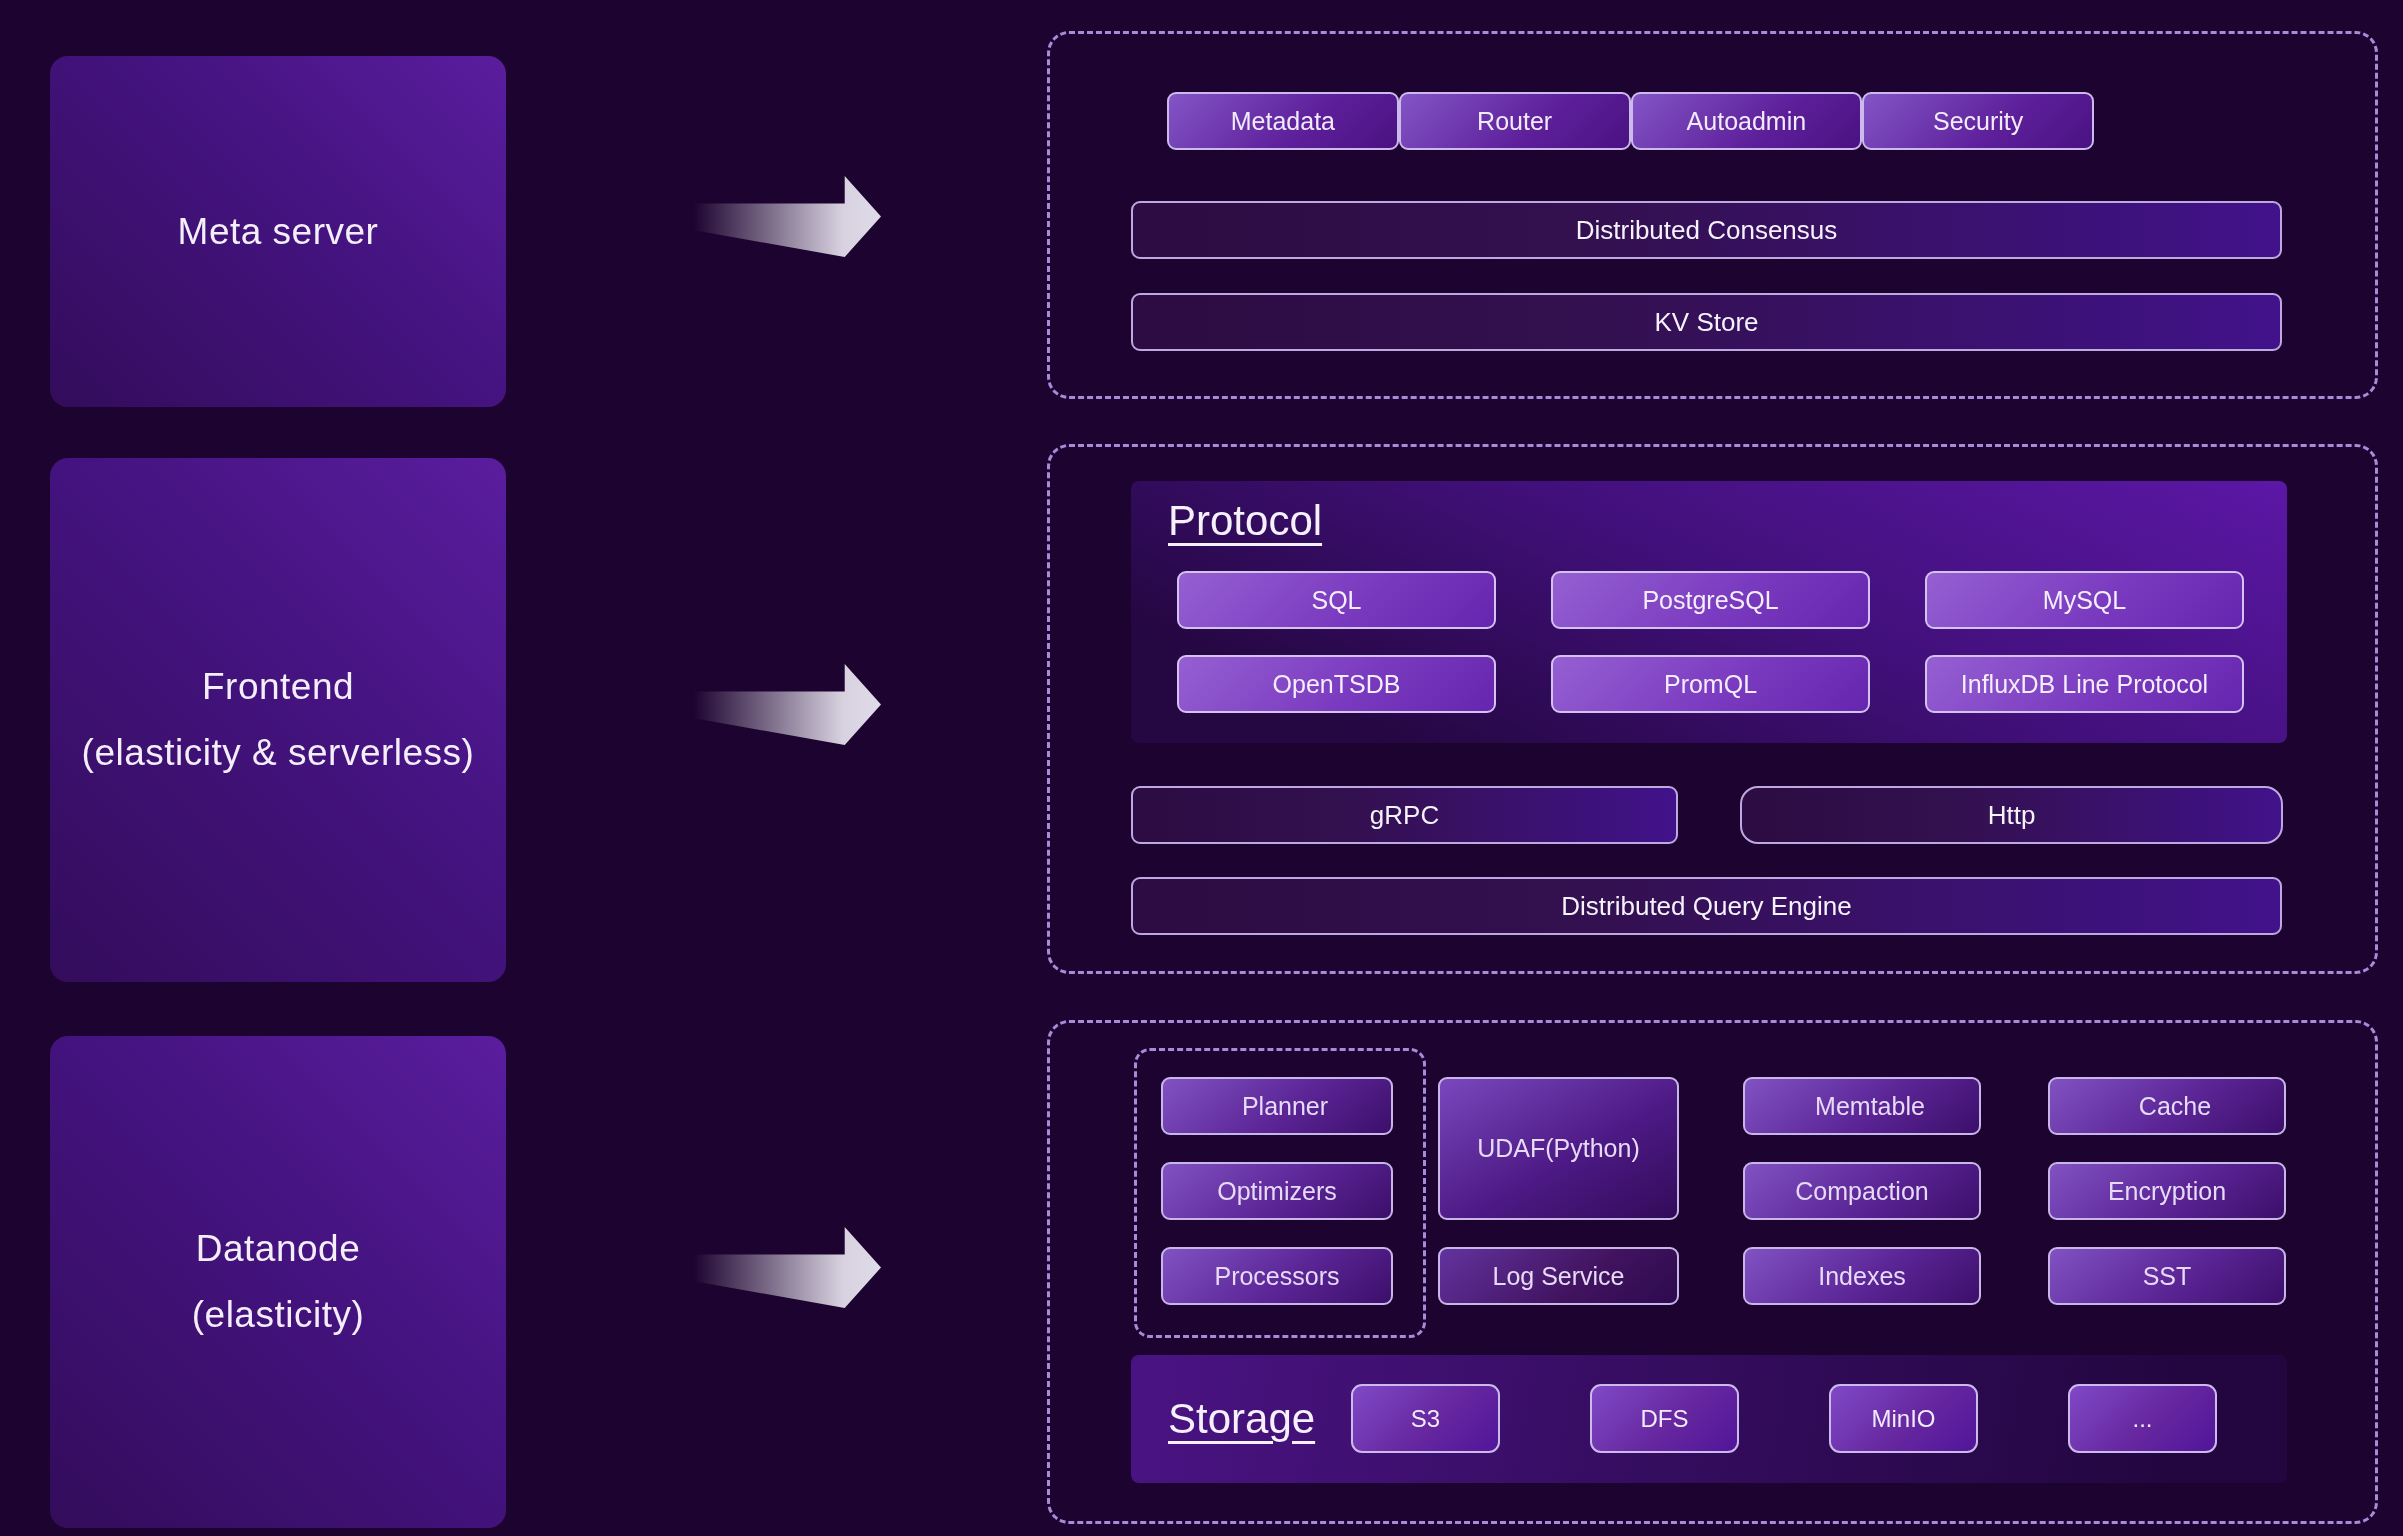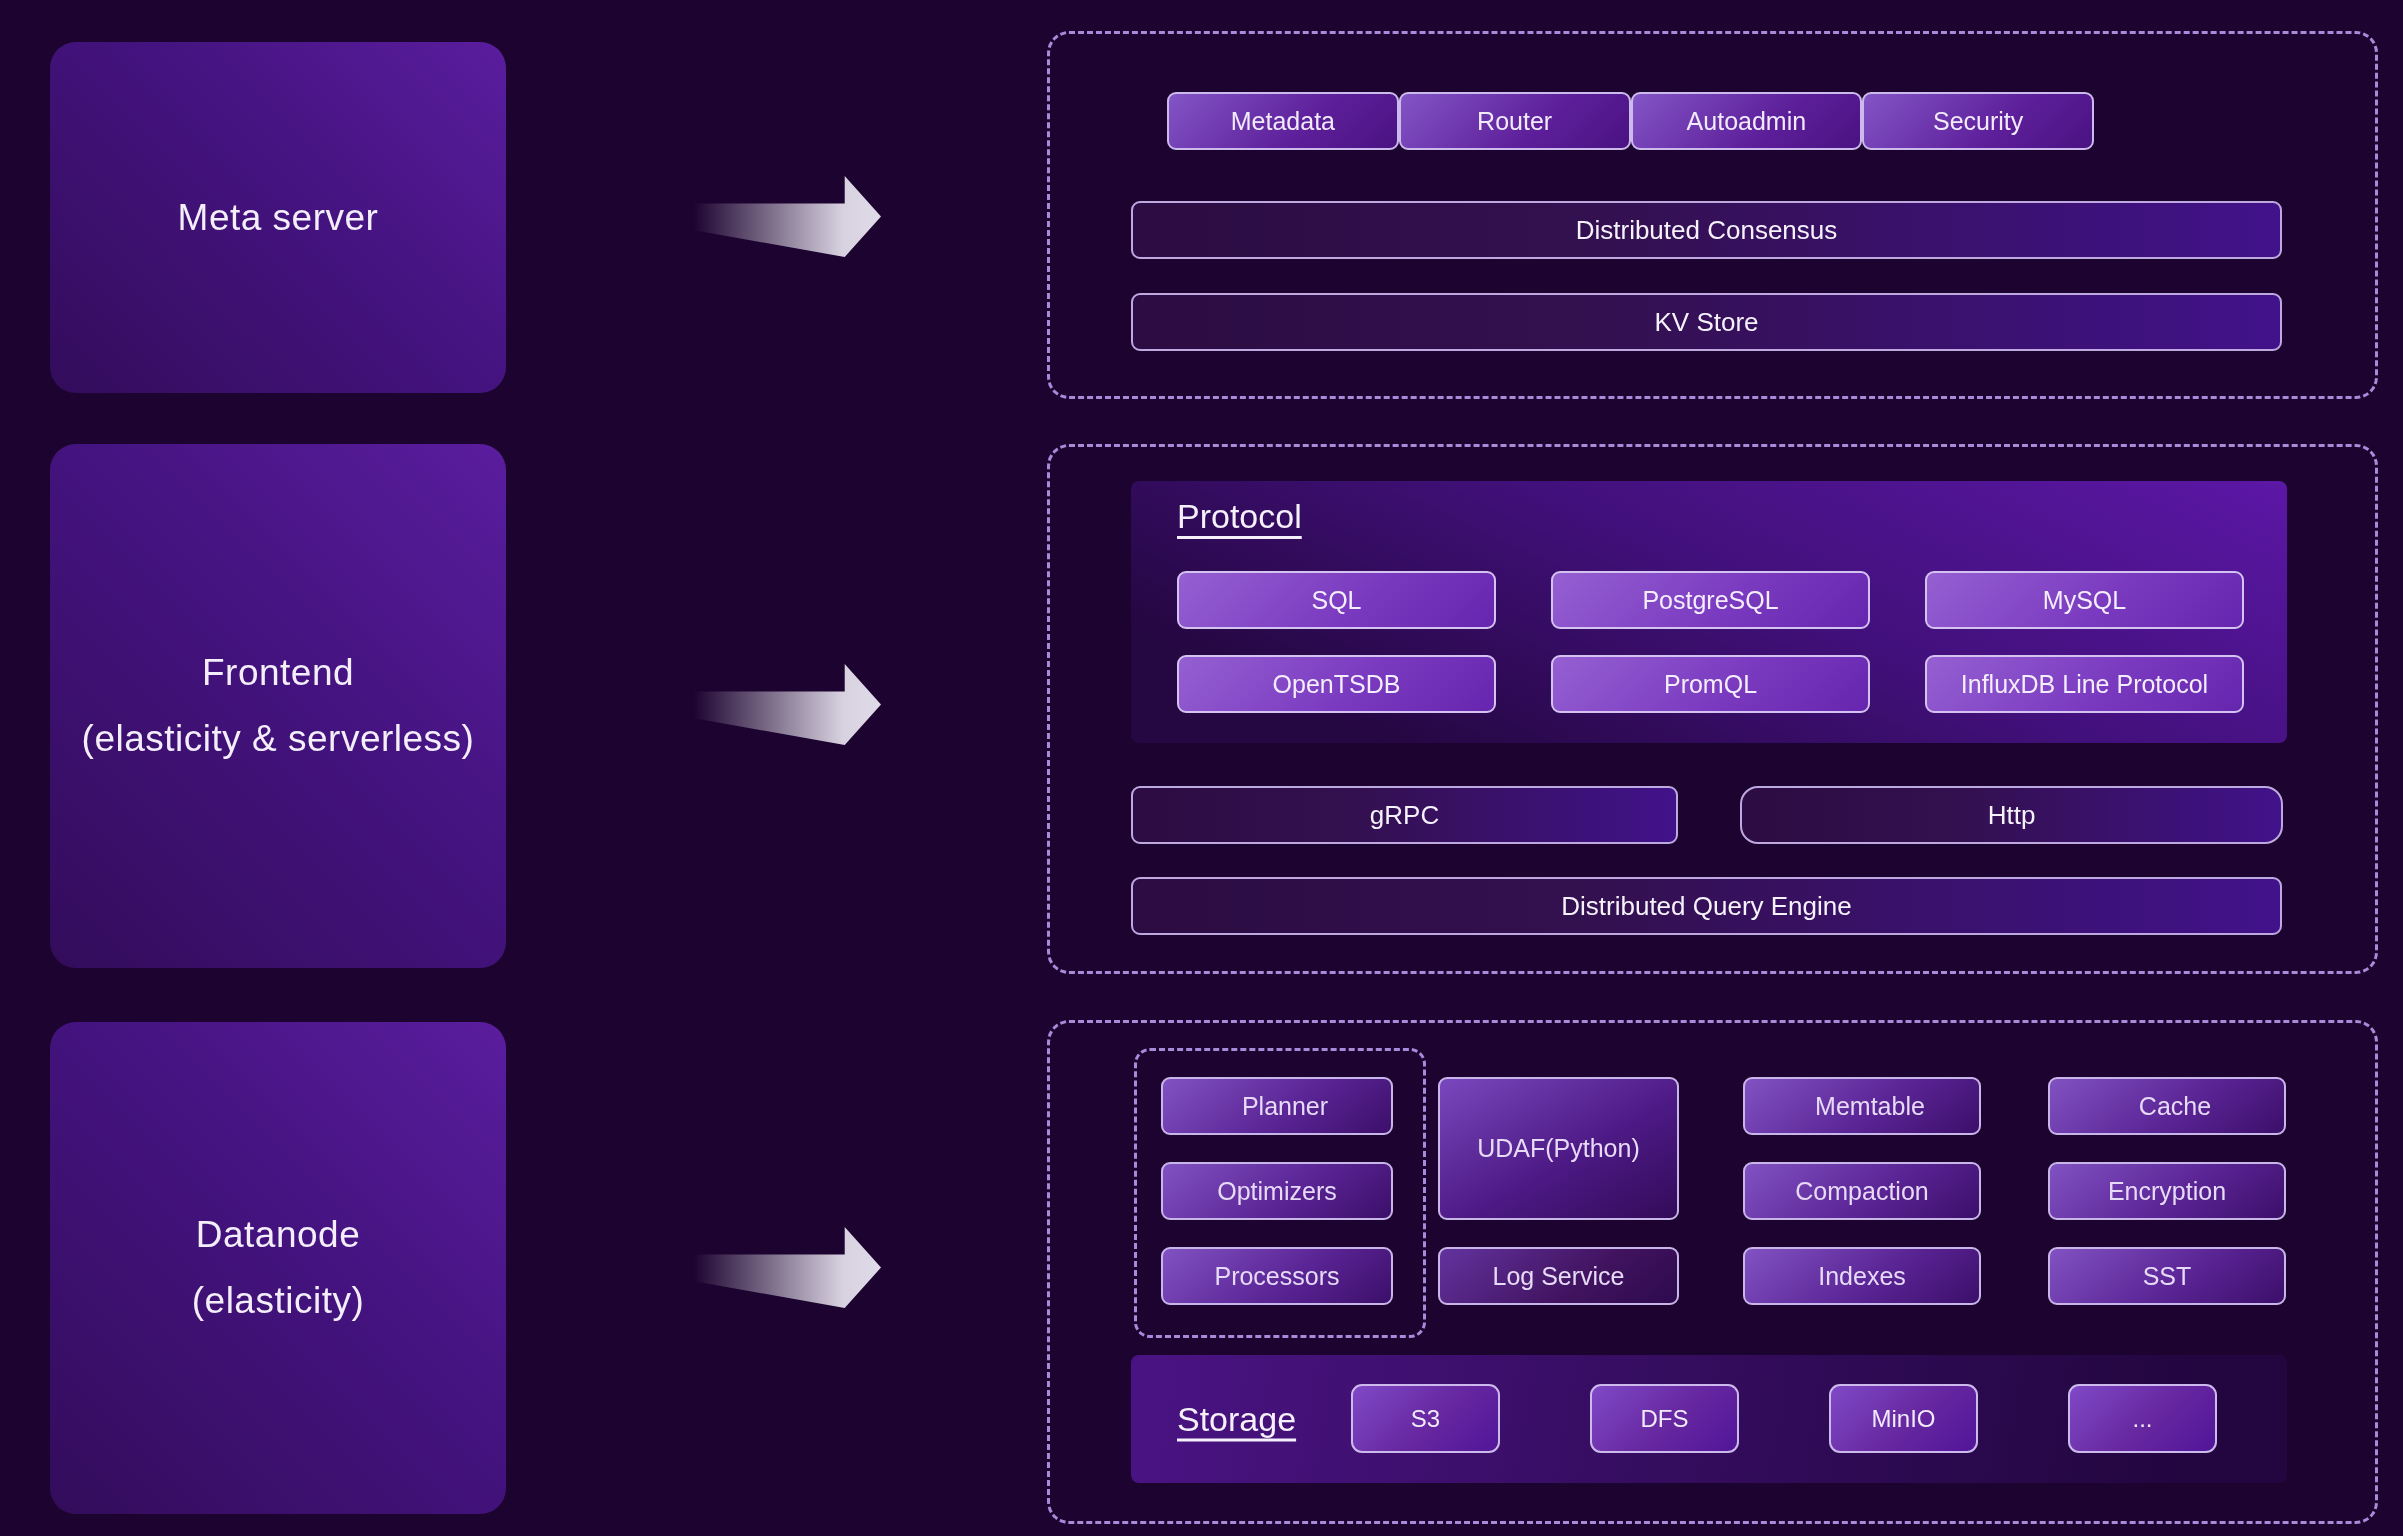--- a/index.html
+++ b/index.html
@@ -9,26 +9,27 @@
     font-family:"Liberation Sans", sans-serif;
     position:relative;
     overflow:hidden;
     color:#f3eefa;
   }
   .stage { position:absolute; inset:0; }
 
   
   .node-box {
     position:absolute;
-    border-radius:26px;
+    border-radius:18px;
     background:linear-gradient(225deg,#5a1d9e 0%,#44137f 45%,#330c5b 100%);
     display:flex; flex-direction:column; align-items:center; justify-content:center;
     gap:24px;
     font-size:37px; letter-spacing:0.5px; text-align:center;
     color:#f3eefa;
+    margin-top:14px;
   }
   #box-meta     { left:50px;  top:42px;   width:456px; height:351px; }
   #box-frontend { left:50px;  top:444px;  width:456px; height:524px; }
   #box-datanode { left:50px;  top:1022px; width:456px; height:492px; }
 
   
   .arrow {
     position:absolute; width:191px; height:81px;
     background:linear-gradient(90deg, rgba(216,210,224,0) 2%, rgba(216,210,224,0.55) 45%, #d8d2e0 80%, #e0dbe8 100%);
     clip-path:polygon(0 34%, 81% 34%, 81% 0%, 100% 50%, 81% 100%, 0 66%);
@@ -80,22 +81,22 @@
   #bar-consensus { left:81px; top:167px; width:1151px; height:58px; }
   #bar-kv        { left:81px; top:259px; width:1151px; height:58px; }
 
   
   .protocol-panel {
     position:absolute; left:81px; top:34px; width:1156px; height:262px;
     border-radius:8px;
     background:linear-gradient(205deg,#5c17a6 0%,#41107a 45%,#250742 85%);
   }
   .panel-title {
-    position:absolute; left:46px; top:16px;
-    font-size:34px; color:#f5f0fb;
+    position:absolute; left:37px; top:16px;
+    font-size:42px; color:#f5f0fb;
     text-decoration:underline; text-underline-offset:8px; text-decoration-thickness:3px;
   }
   .proto-grid {
     position:absolute; left:46px; top:90px;
     display:grid; grid-template-columns:319px 319px 319px;
     column-gap:55px; row-gap:26px;
   }
   .proto-grid .cell {
     position:relative; width:319px; height:58px;
     background:linear-gradient(135deg,#9560d2 0%,#7b3bc0 55%,#6525ae 100%);

